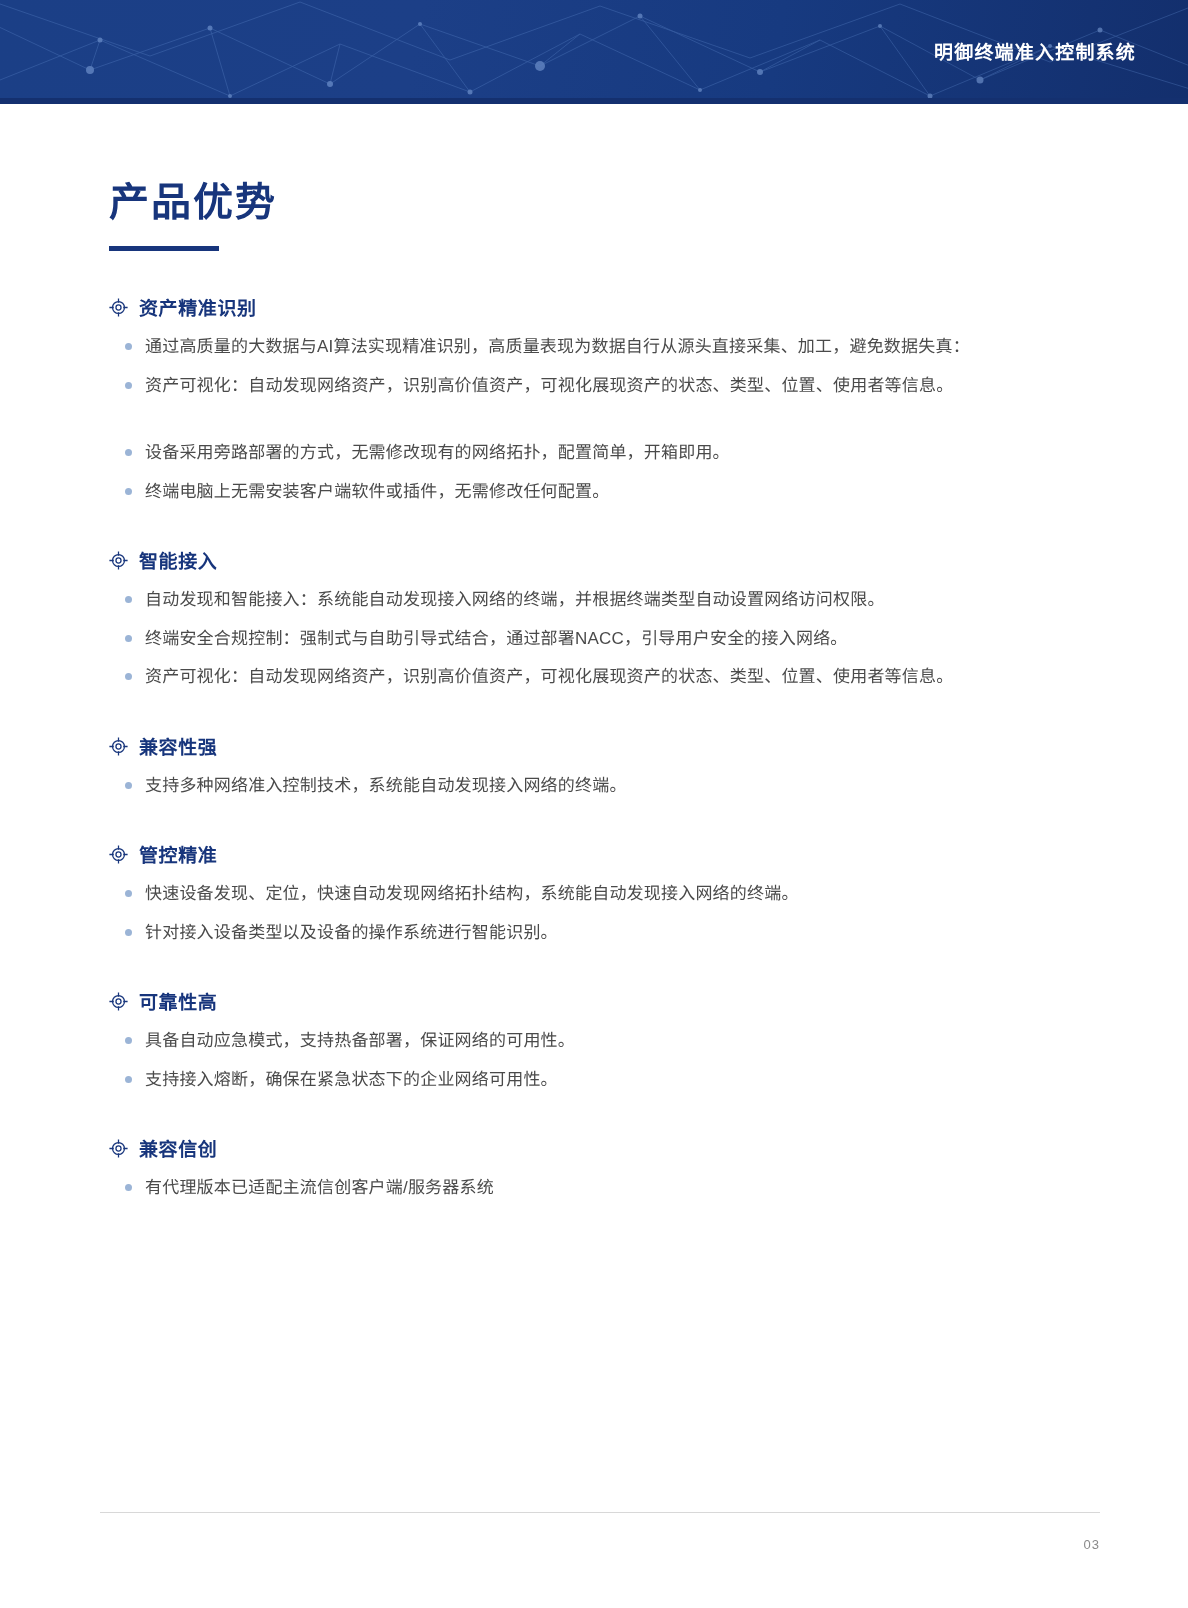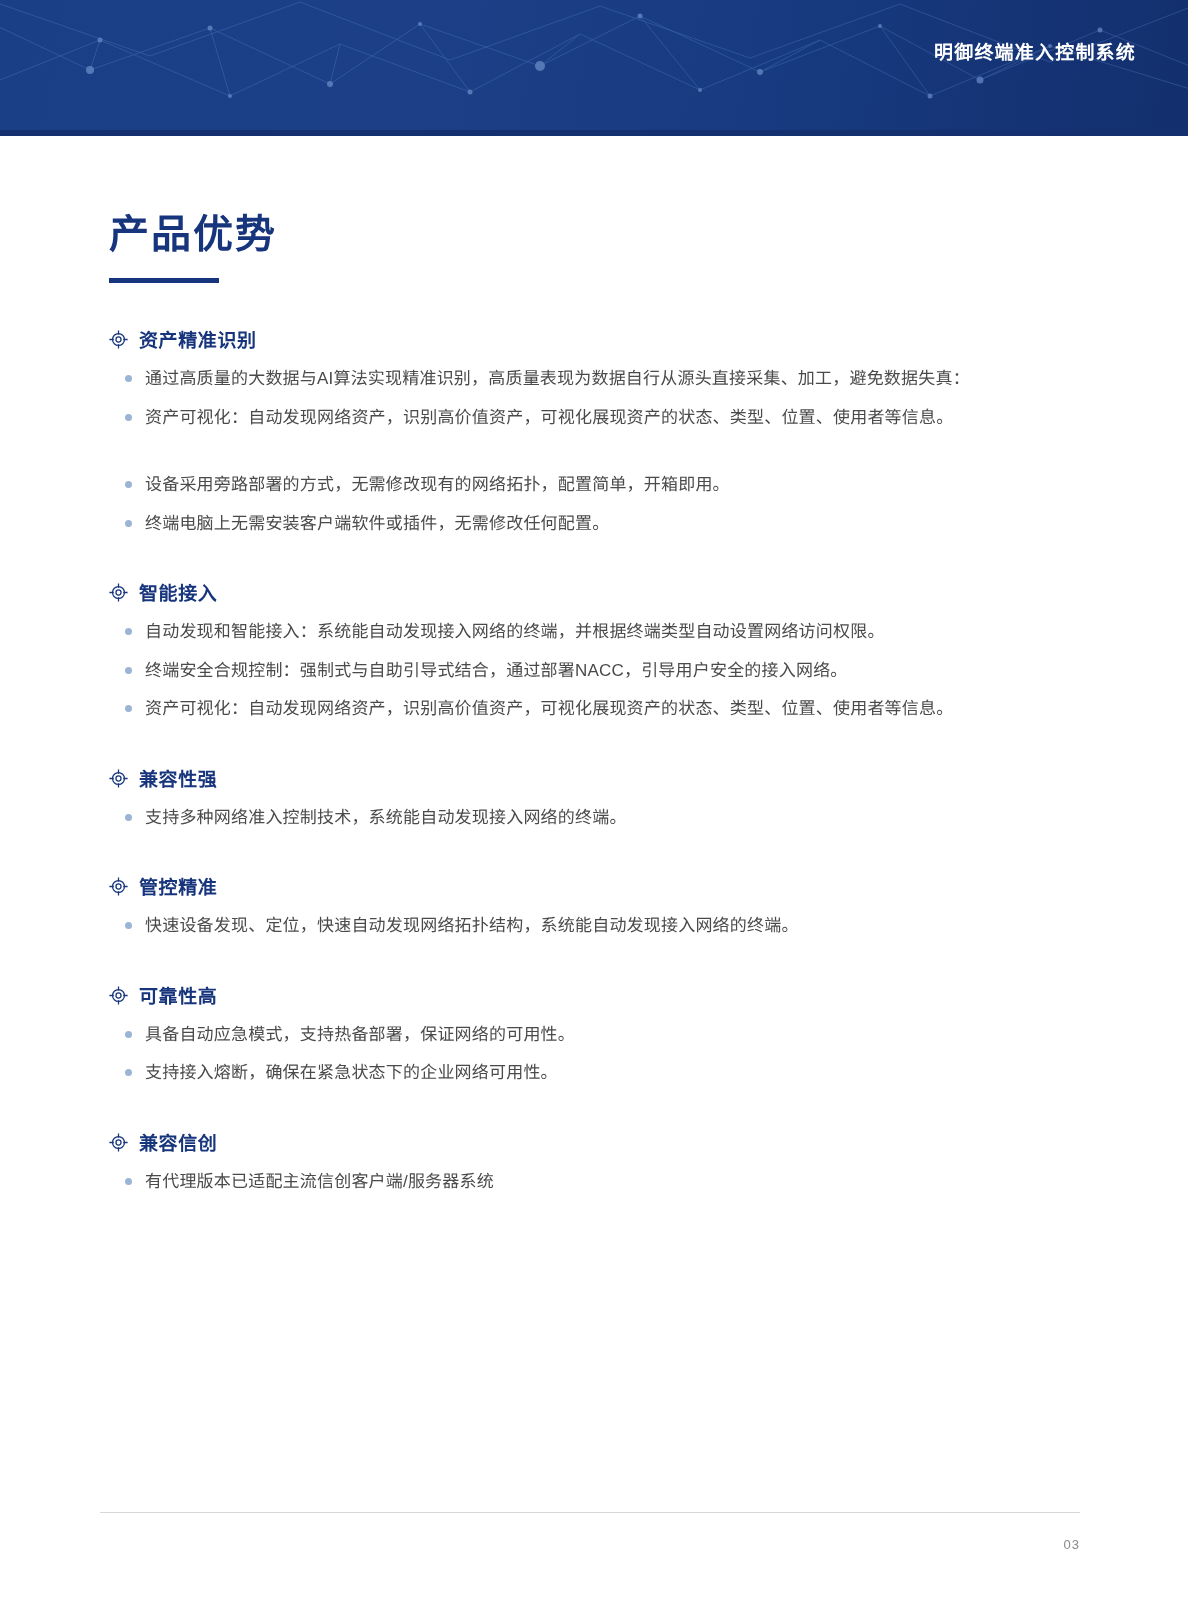--- a/index.html
+++ b/index.html
@@ -12,21 +12,21 @@
     background: #ffffff;
     font-family: "Liberation Sans", "DejaVu Sans", sans-serif;
     overflow: hidden;
     position: relative;
   }
 
   
   .header {
     position: relative;
     width: 1188px;
-    height: 136px;
+    height: 104px;
     background: linear-gradient(100deg, #1b3f86 0%, #1c3f87 35%, #173a80 65%, #132f6d 100%);
     overflow: hidden;
   }
   .header .net {
     position: absolute;
     inset: 0;
     opacity: 0.55;
   }
   .header-title {
     position: absolute;
@@ -119,21 +119,21 @@
     width: 7px;
     height: 7px;
     border-radius: 50%;
     background: #9bb4d6;
   }
 
   
   .footer {
     position: absolute;
     left: 100px;
-    right: 108px;
+    right: 88px;
     bottom: 56px;
   }
   .footer-rule {
     width: 100%;
     height: 1px;
     background: #d8d8d8;
   }
   .page-number {
     margin-top: 24px;
     text-align: right;
@@ -237,20 +237,21 @@
     <div class="sec-head">
       <svg class="sec-icon" viewBox="0 0 24 24">
         <circle cx="12" cy="12" r="7.5" fill="none" stroke="#17357c" stroke-width="1.6"></circle>
         <circle cx="12" cy="12" r="3.2" fill="none" stroke="#17357c" stroke-width="1.6"></circle>
         <path d="M12 0.5 L12 6 M12 18 L12 23.5 M0.5 12 L6 12 M18 12 L23.5 12" stroke="#17357c" stroke-width="1.6"></path>
       </svg>
       <div class="sec-title">管控精准</div>
     </div>
     <ul class="bullets">
       <li>快速设备发现、定位，快速自动发现网络拓扑结构，系统能自动发现接入网络的终端。</li>
+      <li>针对接入设备类型以及设备的操作系统进行智能识别。</li>
     </ul>
   </div>
 
   <div class="section">
     <div class="sec-head">
       <svg class="sec-icon" viewBox="0 0 24 24">
         <circle cx="12" cy="12" r="7.5" fill="none" stroke="#17357c" stroke-width="1.6"></circle>
         <circle cx="12" cy="12" r="3.2" fill="none" stroke="#17357c" stroke-width="1.6"></circle>
         <path d="M12 0.5 L12 6 M12 18 L12 23.5 M0.5 12 L6 12 M18 12 L23.5 12" stroke="#17357c" stroke-width="1.6"></path>
       </svg>

